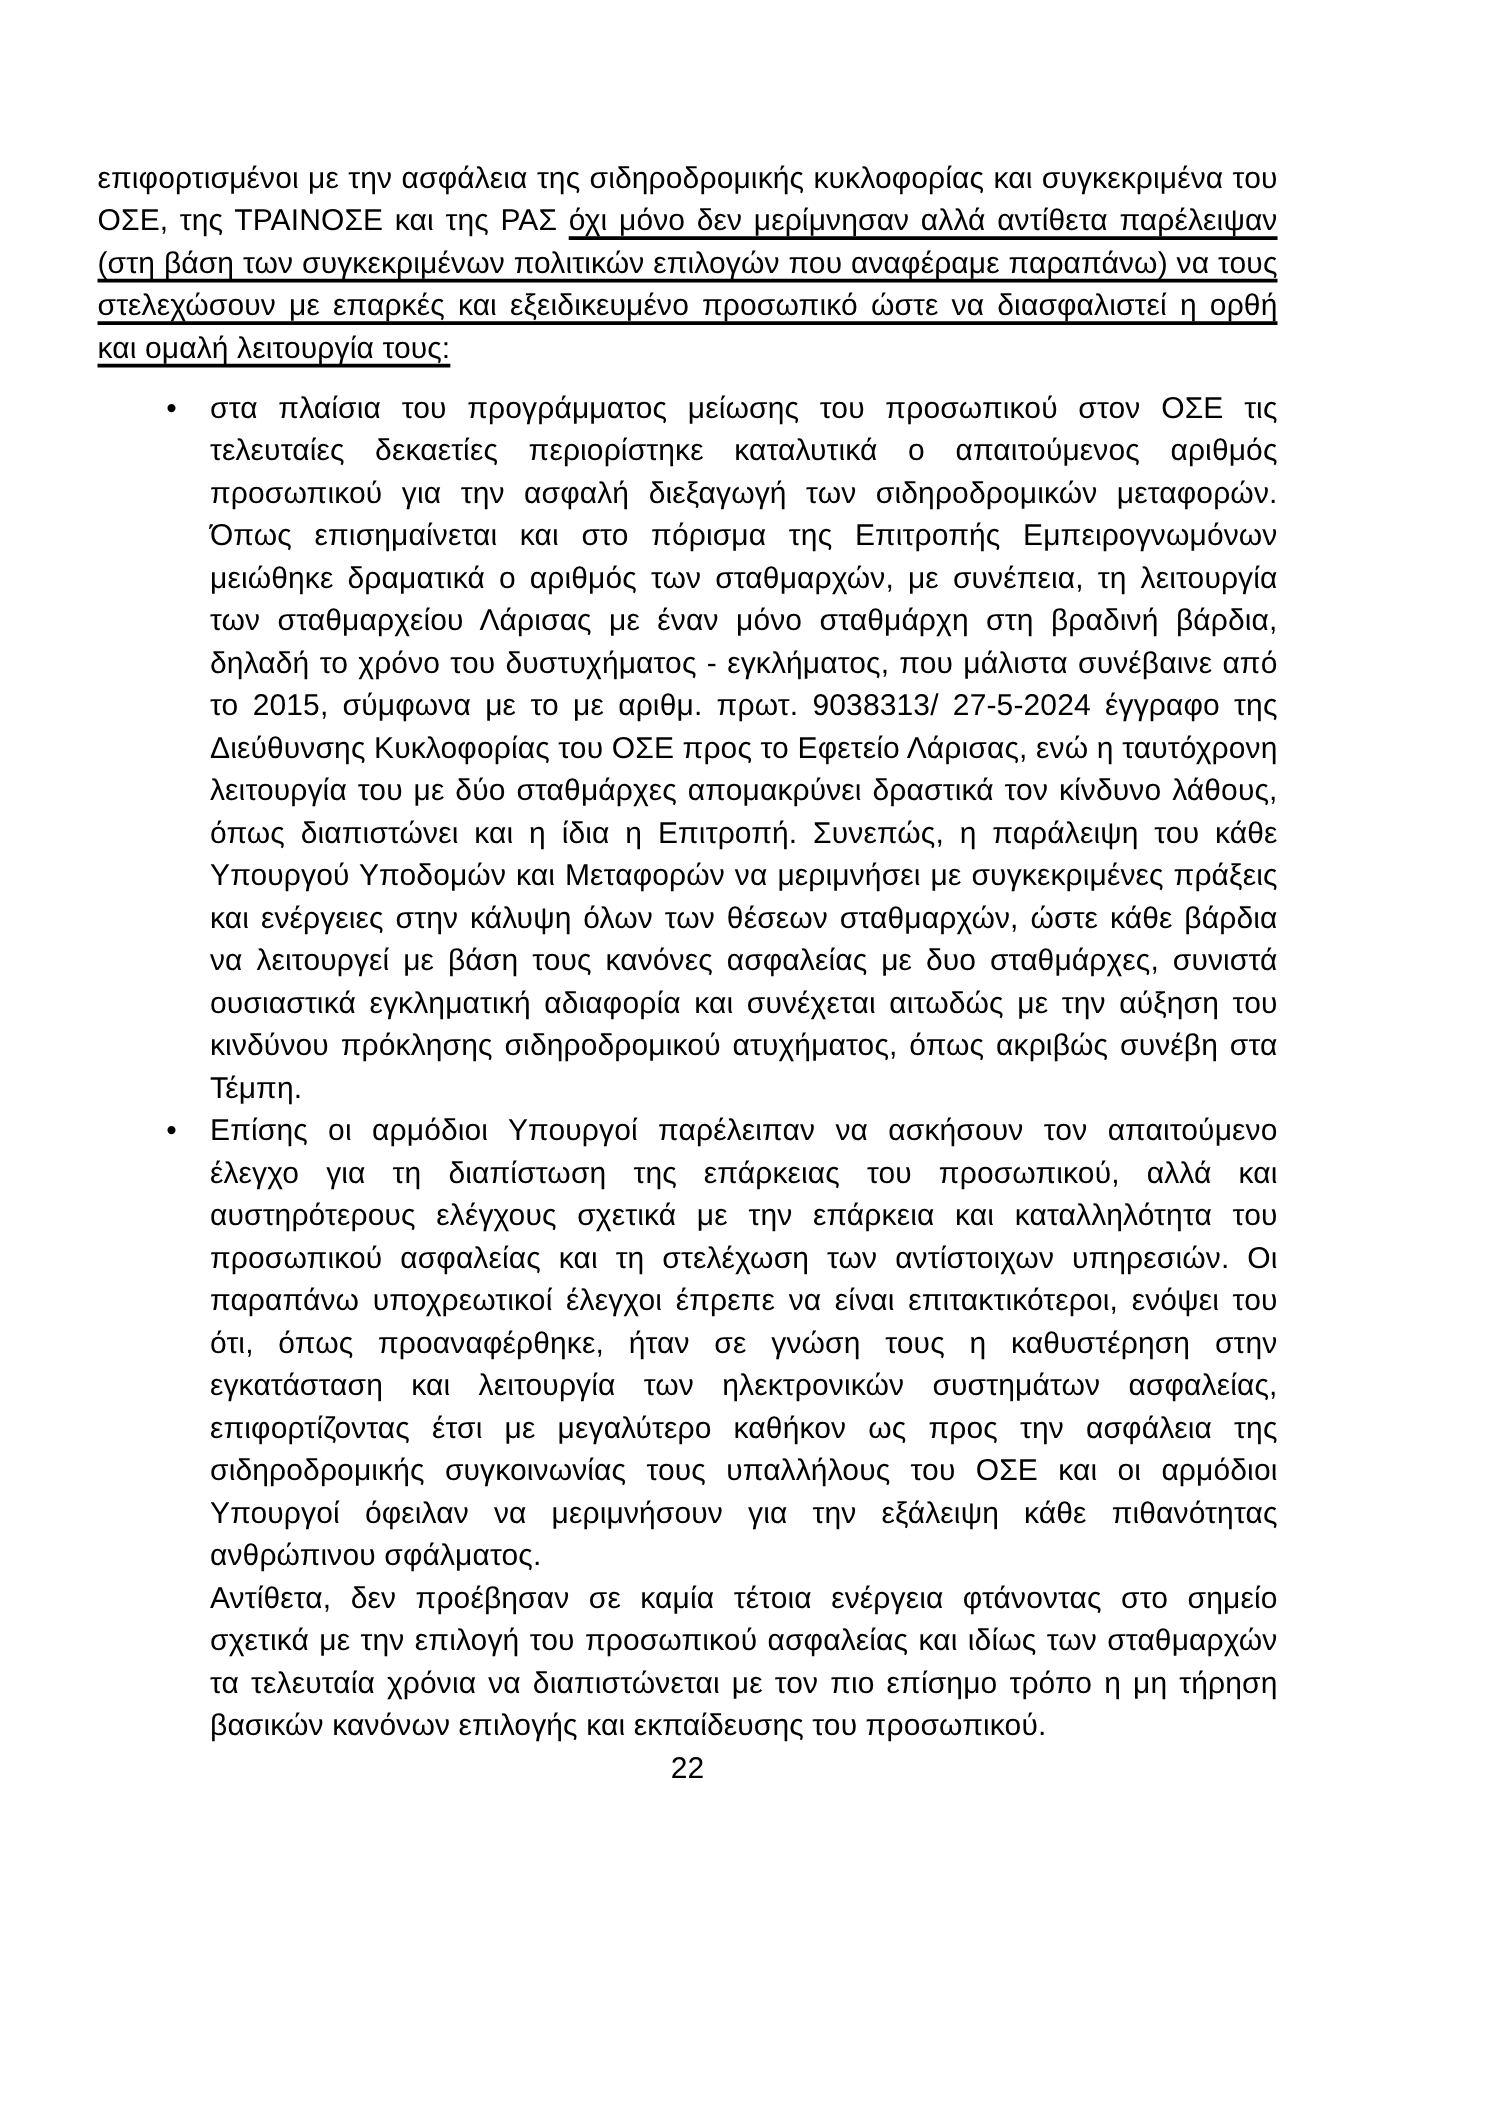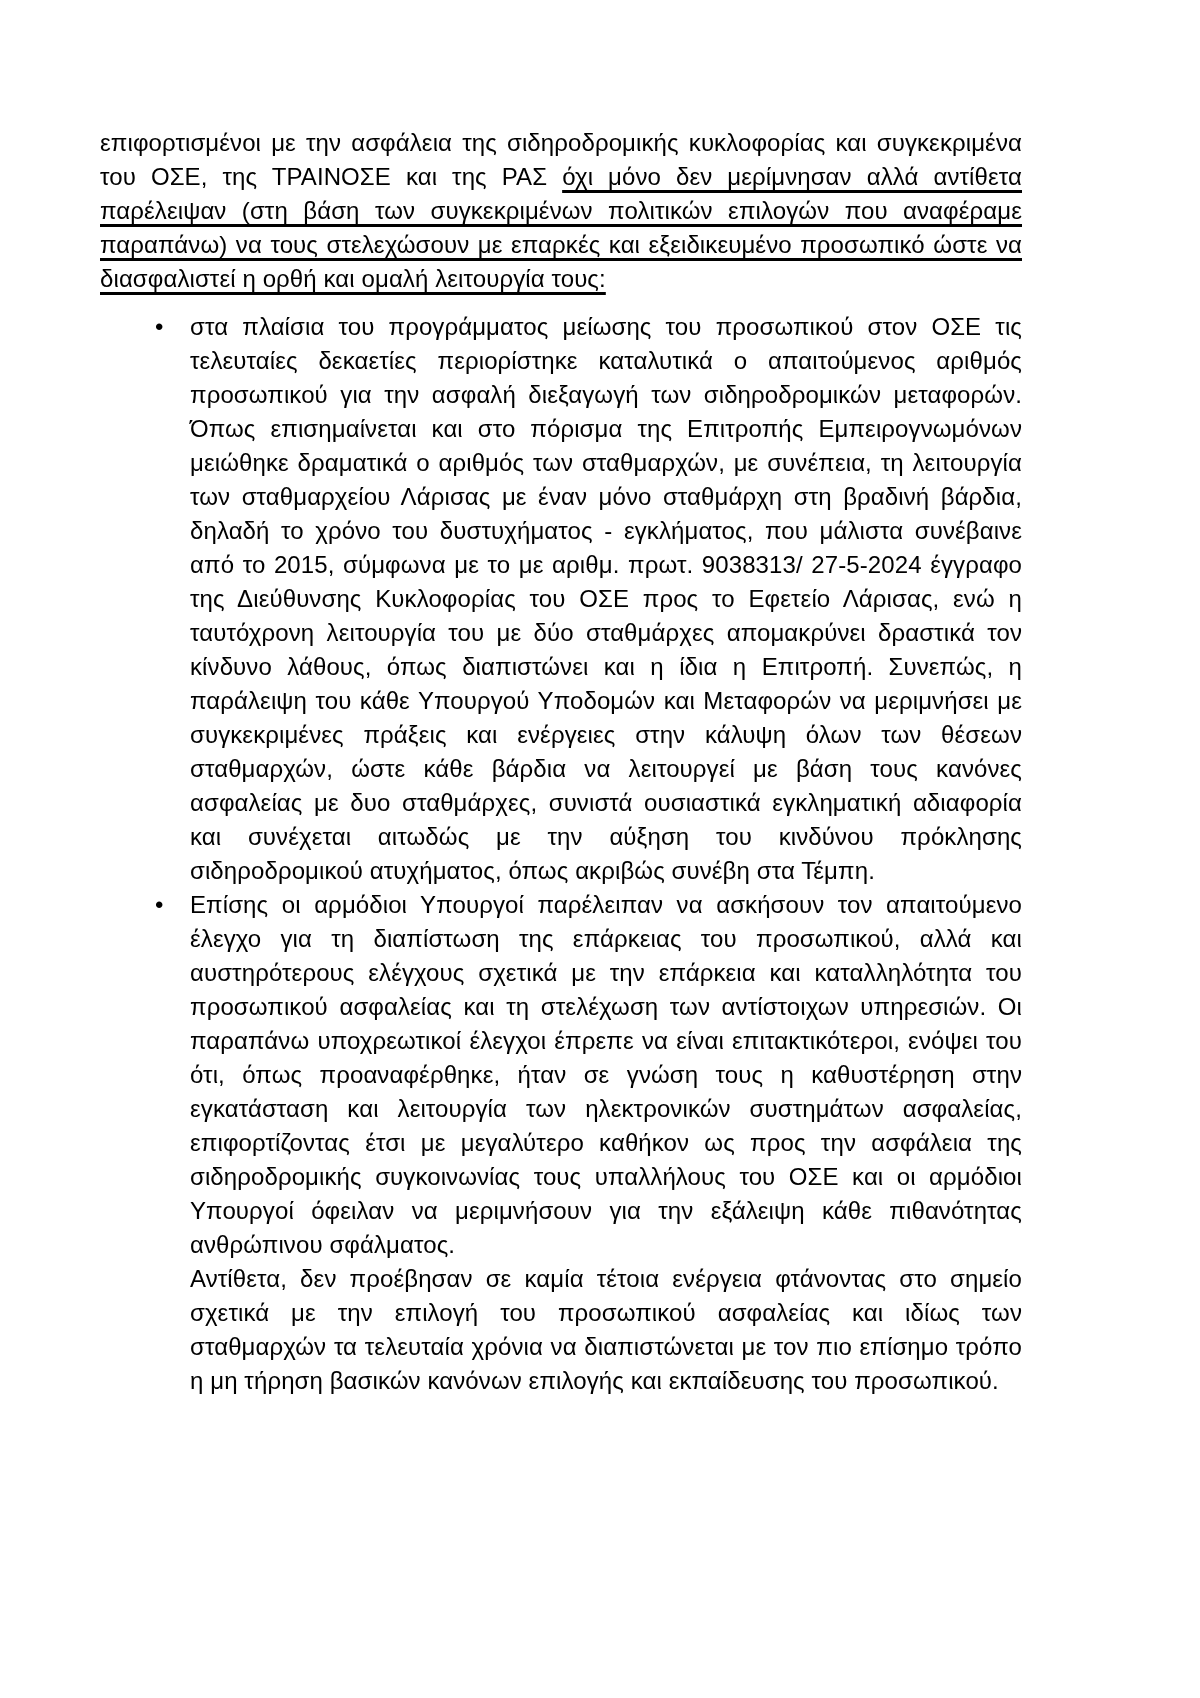--- a/index.html
+++ b/index.html
@@ -9,21 +9,21 @@
   }
   .page {
     position: relative;
     width: 1200px;
     height: 1698px;
     margin: 0 auto;
     background: #ffffff;
     color: #000000;
     font-family: "Liberation Sans", "DejaVu Sans", sans-serif;
     box-sizing: border-box;
-    padding: 126px 178px 0 100px;
+    padding: 126px 178px 0 78px;
     overflow: hidden;
   }
   .para {
     margin: 0;
     font-size: 24px;
     line-height: 34px;
     text-align: justify;
     letter-spacing: 0.1px;
   }
   .underlined {
@@ -70,15 +70,18 @@
       </li>
 
       <li class="bullet-item">
         <span class="bullet-marker">•</span>
         <p class="para">Επίσης οι αρμόδιοι Υπουργοί παρέλειπαν να ασκήσουν τον απαιτούμενο έλεγχο για τη διαπίστωση της επάρκειας του προσωπικού, αλλά και αυστηρότερους ελέγχους σχετικά με την επάρκεια και καταλληλότητα του προσωπικού ασφαλείας και τη στελέχωση των αντίστοιχων υπηρεσιών. Οι παραπάνω υποχρεωτικοί έλεγχοι έπρεπε να είναι επιτακτικότεροι, ενόψει του ότι, όπως προαναφέρθηκε, ήταν σε γνώση τους η καθυστέρηση στην εγκατάσταση και λειτουργία των ηλεκτρονικών συστημάτων ασφαλείας, επιφορτίζοντας έτσι με μεγαλύτερο καθήκον ως προς την ασφάλεια της σιδηροδρομικής συγκοινωνίας τους υπαλλήλους του ΟΣΕ και οι αρμόδιοι Υπουργοί όφειλαν να μεριμνήσουν για την εξάλειψη κάθε πιθανότητας ανθρώπινου σφάλματος.</p>
         <p class="para">Αντίθετα, δεν προέβησαν σε καμία τέτοια ενέργεια φτάνοντας στο σημείο σχετικά με την επιλογή του προσωπικού ασφαλείας και ιδίως των σταθμαρχών τα τελευταία χρόνια να διαπιστώνεται με τον πιο επίσημο τρόπο η μη τήρηση βασικών κανόνων επιλογής και εκπαίδευσης του προσωπικού.</p>
       </li>
 
     </ul>
 
+    <footer>
+      <div class="page-number">22</div>
+    </footer>
 
   </main>
 </div>
 
 </body></html>

